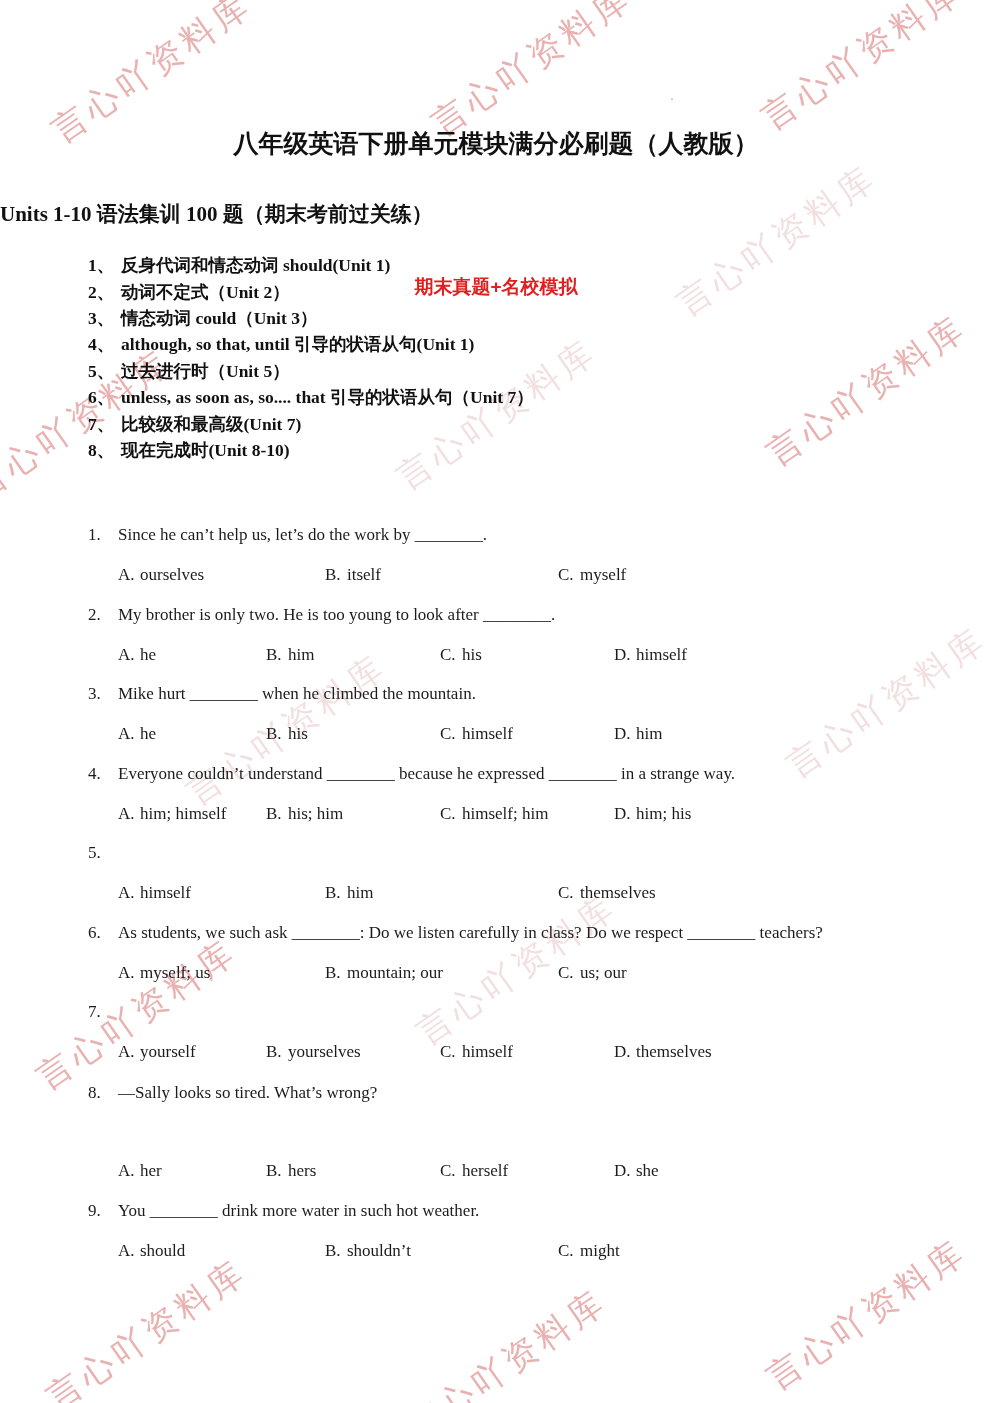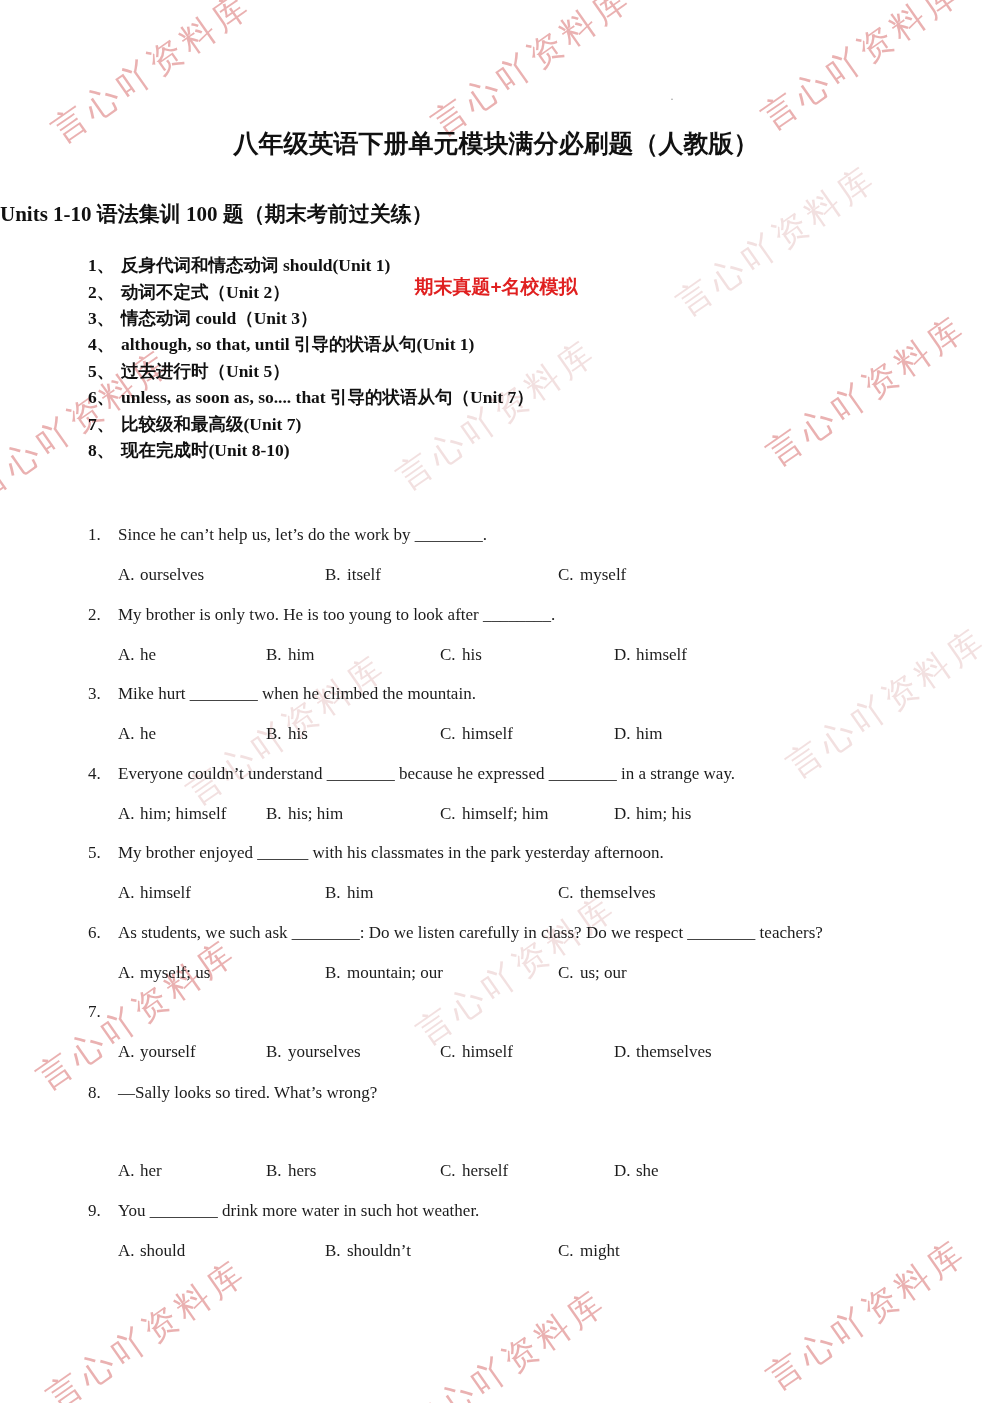--- a/index.html
+++ b/index.html
@@ -234,21 +234,20 @@
         </span>
       <span class="opt">
           <span class="opt-label">D.</span>
           <span>him; his</span>
         </span>
     </div>
   </div>
 
   <div class="row" style="top:833px;">
     <span class="q-num">5.</span>
-    <span>My brother enjoyed ______ with his classmates in the park yesterday afternoon.</span>
   </div>
   <div class="row opts opts3" style="top:873px;">
     <div class="optgrid">
       <span class="opt">
           <span class="opt-label">A.</span>
           <span>himself</span>
         </span>
       <span class="opt">
           <span class="opt-label">B.</span>
           <span>him</span>

